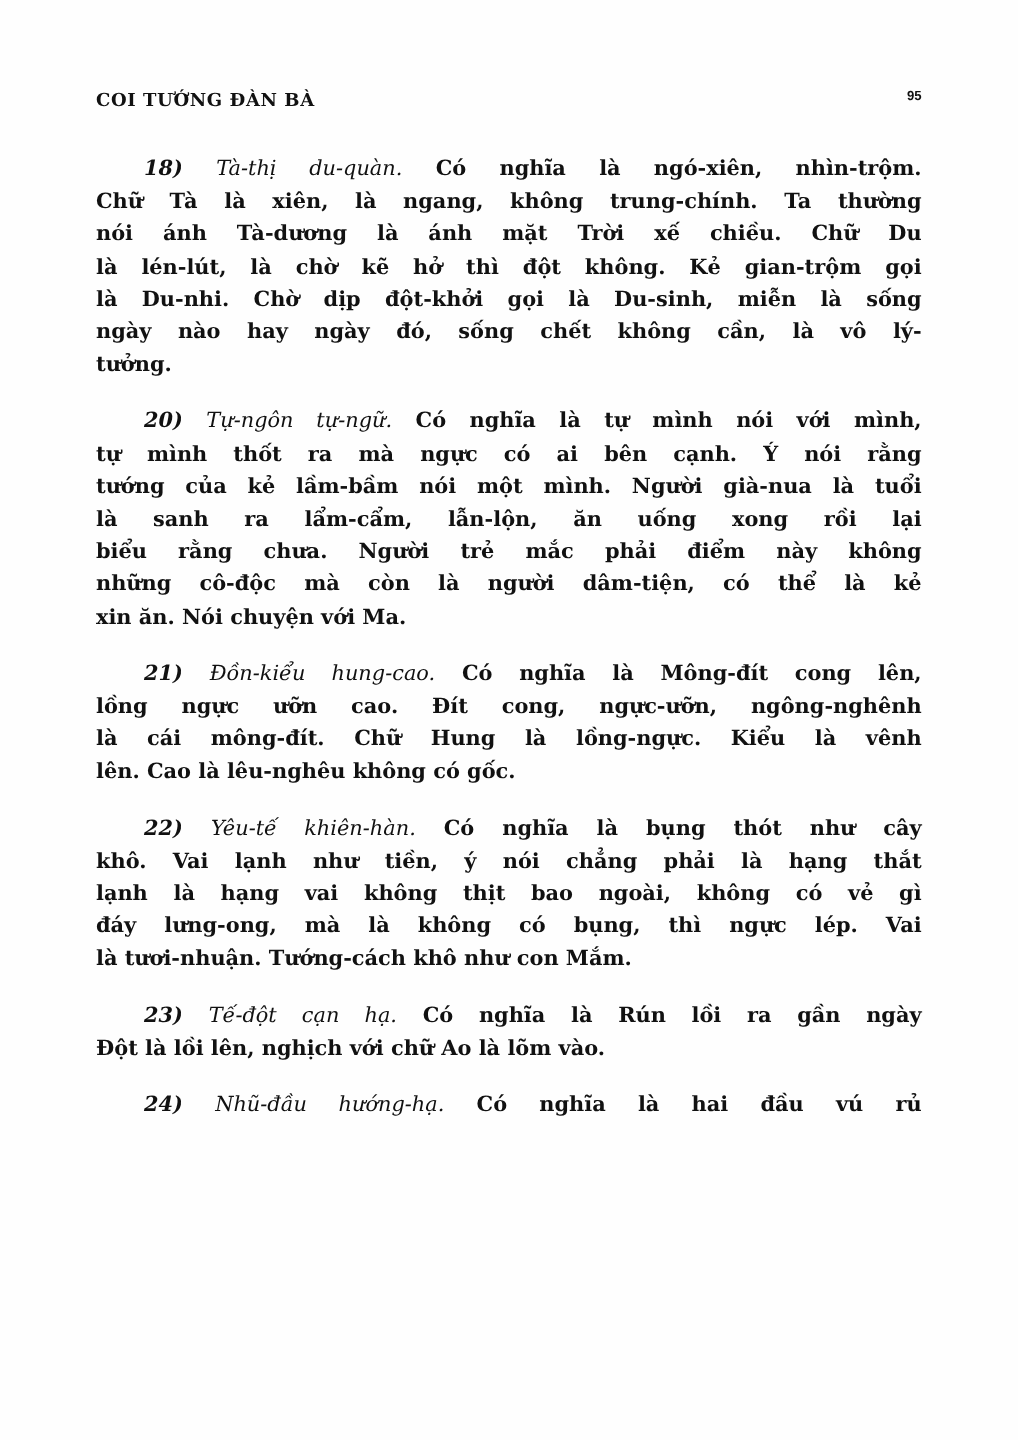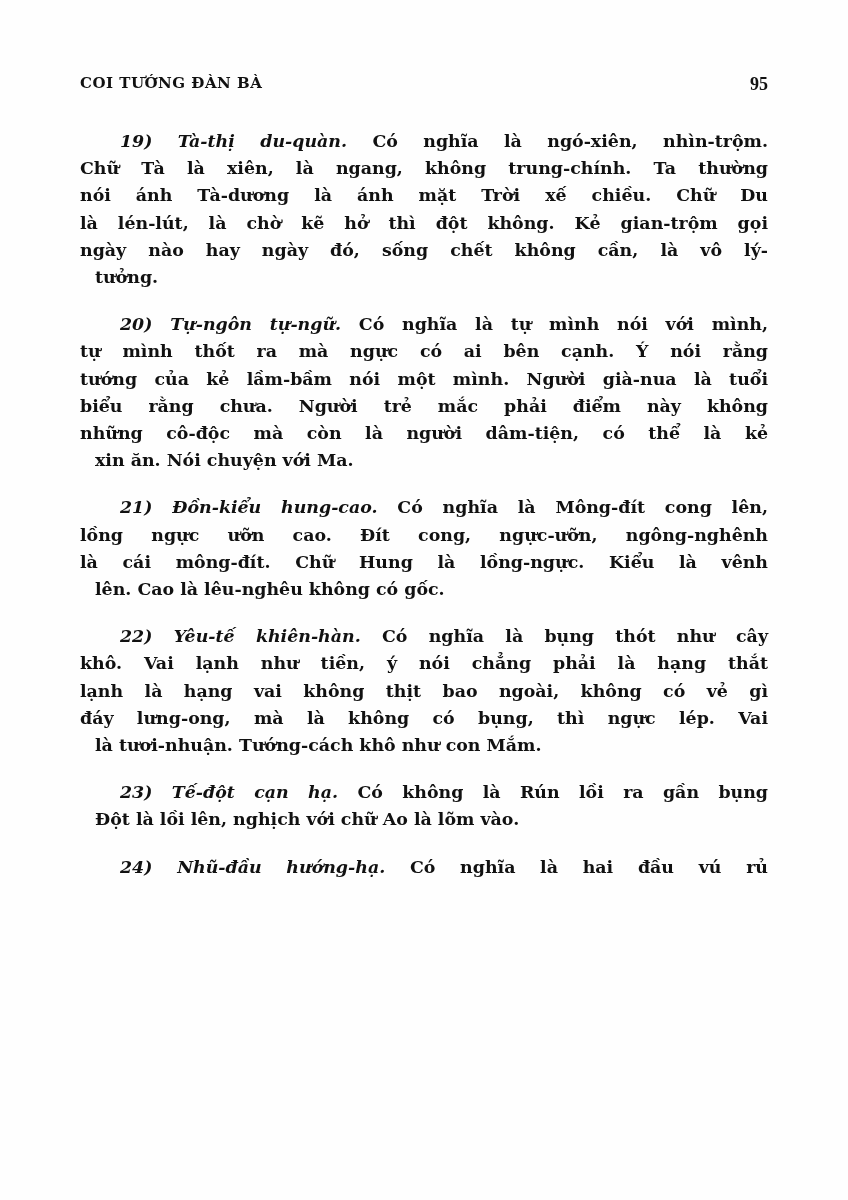--- a/index.html
+++ b/index.html
@@ -13,60 +13,62 @@
   .running-head {
     position: absolute; left: 80px; right: 80px; top: 74px; height: 22px;
   }
   .running-title {
     position: absolute; left: 0; top: 0;
     font-family: "DejaVu Serif", serif; font-weight: bold; font-size: 15px;
     letter-spacing: 0.5px;
   }
   .page-number {
     position: absolute; right: 0; top: 0;
-    font-family: Liberation Serif, serif; font-weight: bold; font-size: 18px;
+    font-family: Liberation Sans, sans-serif; font-weight: bold; font-size: 11px;
   }
   .body-text {
     position: absolute; left: 80px; top: 128px; width: 688px;
     font-family: "DejaVu Serif", serif; font-weight: bold;
     font-size: 17.4px; line-height: 27.2px; text-align: justify;
     text-align-last: left;
   }
   .entry { margin: 0 0 20px 0; text-indent: 40px; }
   .entry .num { font-style: italic; }
-  .entry .term { font-style: italic; font-weight: bold; }
+  .entry .term { font-style: italic; font-weight: normal; }
   .line { display: block; text-align: justify; text-align-last: justify; white-space: nowrap; }
-  .line.last { text-align-last: left; margin-left: 15px; }
+  .line.last { text-align-last: left; }
   .line.first { padding-left: 40px; }
   .entry .line { text-indent: 0; }
 </style>
 </head>
 <body>
 
 <div class="page">
   <div class="running-head">
     <span class="running-title">COI TƯỚNG ĐÀN BÀ</span>
     <span class="page-number">95</span>
   </div>
 
   <div class="body-text">
 
     <div class="entry">
-      <span class="line first"><span class="num">19)</span> <span class="term">Tà-thị du-quàn.</span><span> Có nghĩa là ngó-xiên, nhìn-trộm.</span></span>
+      <span class="line first"><span class="num">18)</span> <span class="term">Tà-thị du-quàn.</span><span> Có nghĩa là ngó-xiên, nhìn-trộm.</span></span>
       <span class="line">Chữ Tà là xiên, là ngang, không trung-chính. Ta thường</span>
       <span class="line">nói ánh Tà-dương là ánh mặt Trời xế chiều. Chữ Du</span>
       <span class="line">là lén-lút, là chờ kẽ hở thì đột không. Kẻ gian-trộm gọi</span>
+      <span class="line">là Du-nhi. Chờ dịp đột-khởi gọi là Du-sinh, miễn là sống</span>
       <span class="line">ngày nào hay ngày đó, sống chết không cần, là vô lý-</span>
       <span class="line last">tưởng.</span>
     </div>
 
     <div class="entry">
       <span class="line first"><span class="num">20)</span> <span class="term">Tự-ngôn tự-ngữ.</span><span> Có nghĩa là tự mình nói với mình,</span></span>
       <span class="line">tự mình thốt ra mà ngực có ai bên cạnh. Ý nói rằng</span>
       <span class="line">tướng của kẻ lầm-bầm nói một mình. Người già-nua là tuổi</span>
+      <span class="line">là sanh ra lẩm-cẩm, lẫn-lộn, ăn uống xong rồi lại</span>
       <span class="line">biểu rằng chưa. Người trẻ mắc phải điểm này không</span>
       <span class="line">những cô-độc mà còn là người dâm-tiện, có thể là kẻ</span>
       <span class="line last">xin ăn. Nói chuyện với Ma.</span>
     </div>
 
     <div class="entry">
       <span class="line first"><span class="num">21)</span> <span class="term">Đồn-kiểu hung-cao.</span><span> Có nghĩa là Mông-đít cong lên,</span></span>
       <span class="line">lồng ngực ưỡn cao. Đít cong, ngực-ưỡn, ngông-nghênh</span>
       <span class="line">là cái mông-đít. Chữ Hung là lồng-ngực. Kiểu là vênh</span>
       <span class="line last">lên. Cao là lêu-nghêu không có gốc.</span>
@@ -74,21 +76,21 @@
 
     <div class="entry">
       <span class="line first"><span class="num">22)</span> <span class="term">Yêu-tế khiên-hàn.</span><span> Có nghĩa là bụng thót như cây</span></span>
       <span class="line">khô. Vai lạnh như tiền, ý nói chẳng phải là hạng thắt</span>
       <span class="line">lạnh là hạng vai không thịt bao ngoài, không có vẻ gì</span>
       <span class="line">đáy lưng-ong, mà là không có bụng, thì ngực lép. Vai</span>
       <span class="line last">là tươi-nhuận. Tướng-cách khô như con Mắm.</span>
     </div>
 
     <div class="entry">
-      <span class="line first"><span class="num">23)</span> <span class="term">Tế-đột cạn hạ.</span><span> Có không là Rún lồi ra gần bụng</span></span>
+      <span class="line first"><span class="num">23)</span> <span class="term">Tế-đột cạn hạ.</span><span> Có nghĩa là Rún lồi ra gần ngày</span></span>
       <span class="line last">Đột là lồi lên, nghịch với chữ Ao là lõm vào.</span>
     </div>
 
     <div class="entry">
       <span class="line first"><span class="num">24)</span> <span class="term">Nhũ-đầu hướng-hạ.</span><span> Có nghĩa là hai đầu vú rủ</span></span>
     </div>
 
   </div>
 </div>
 

